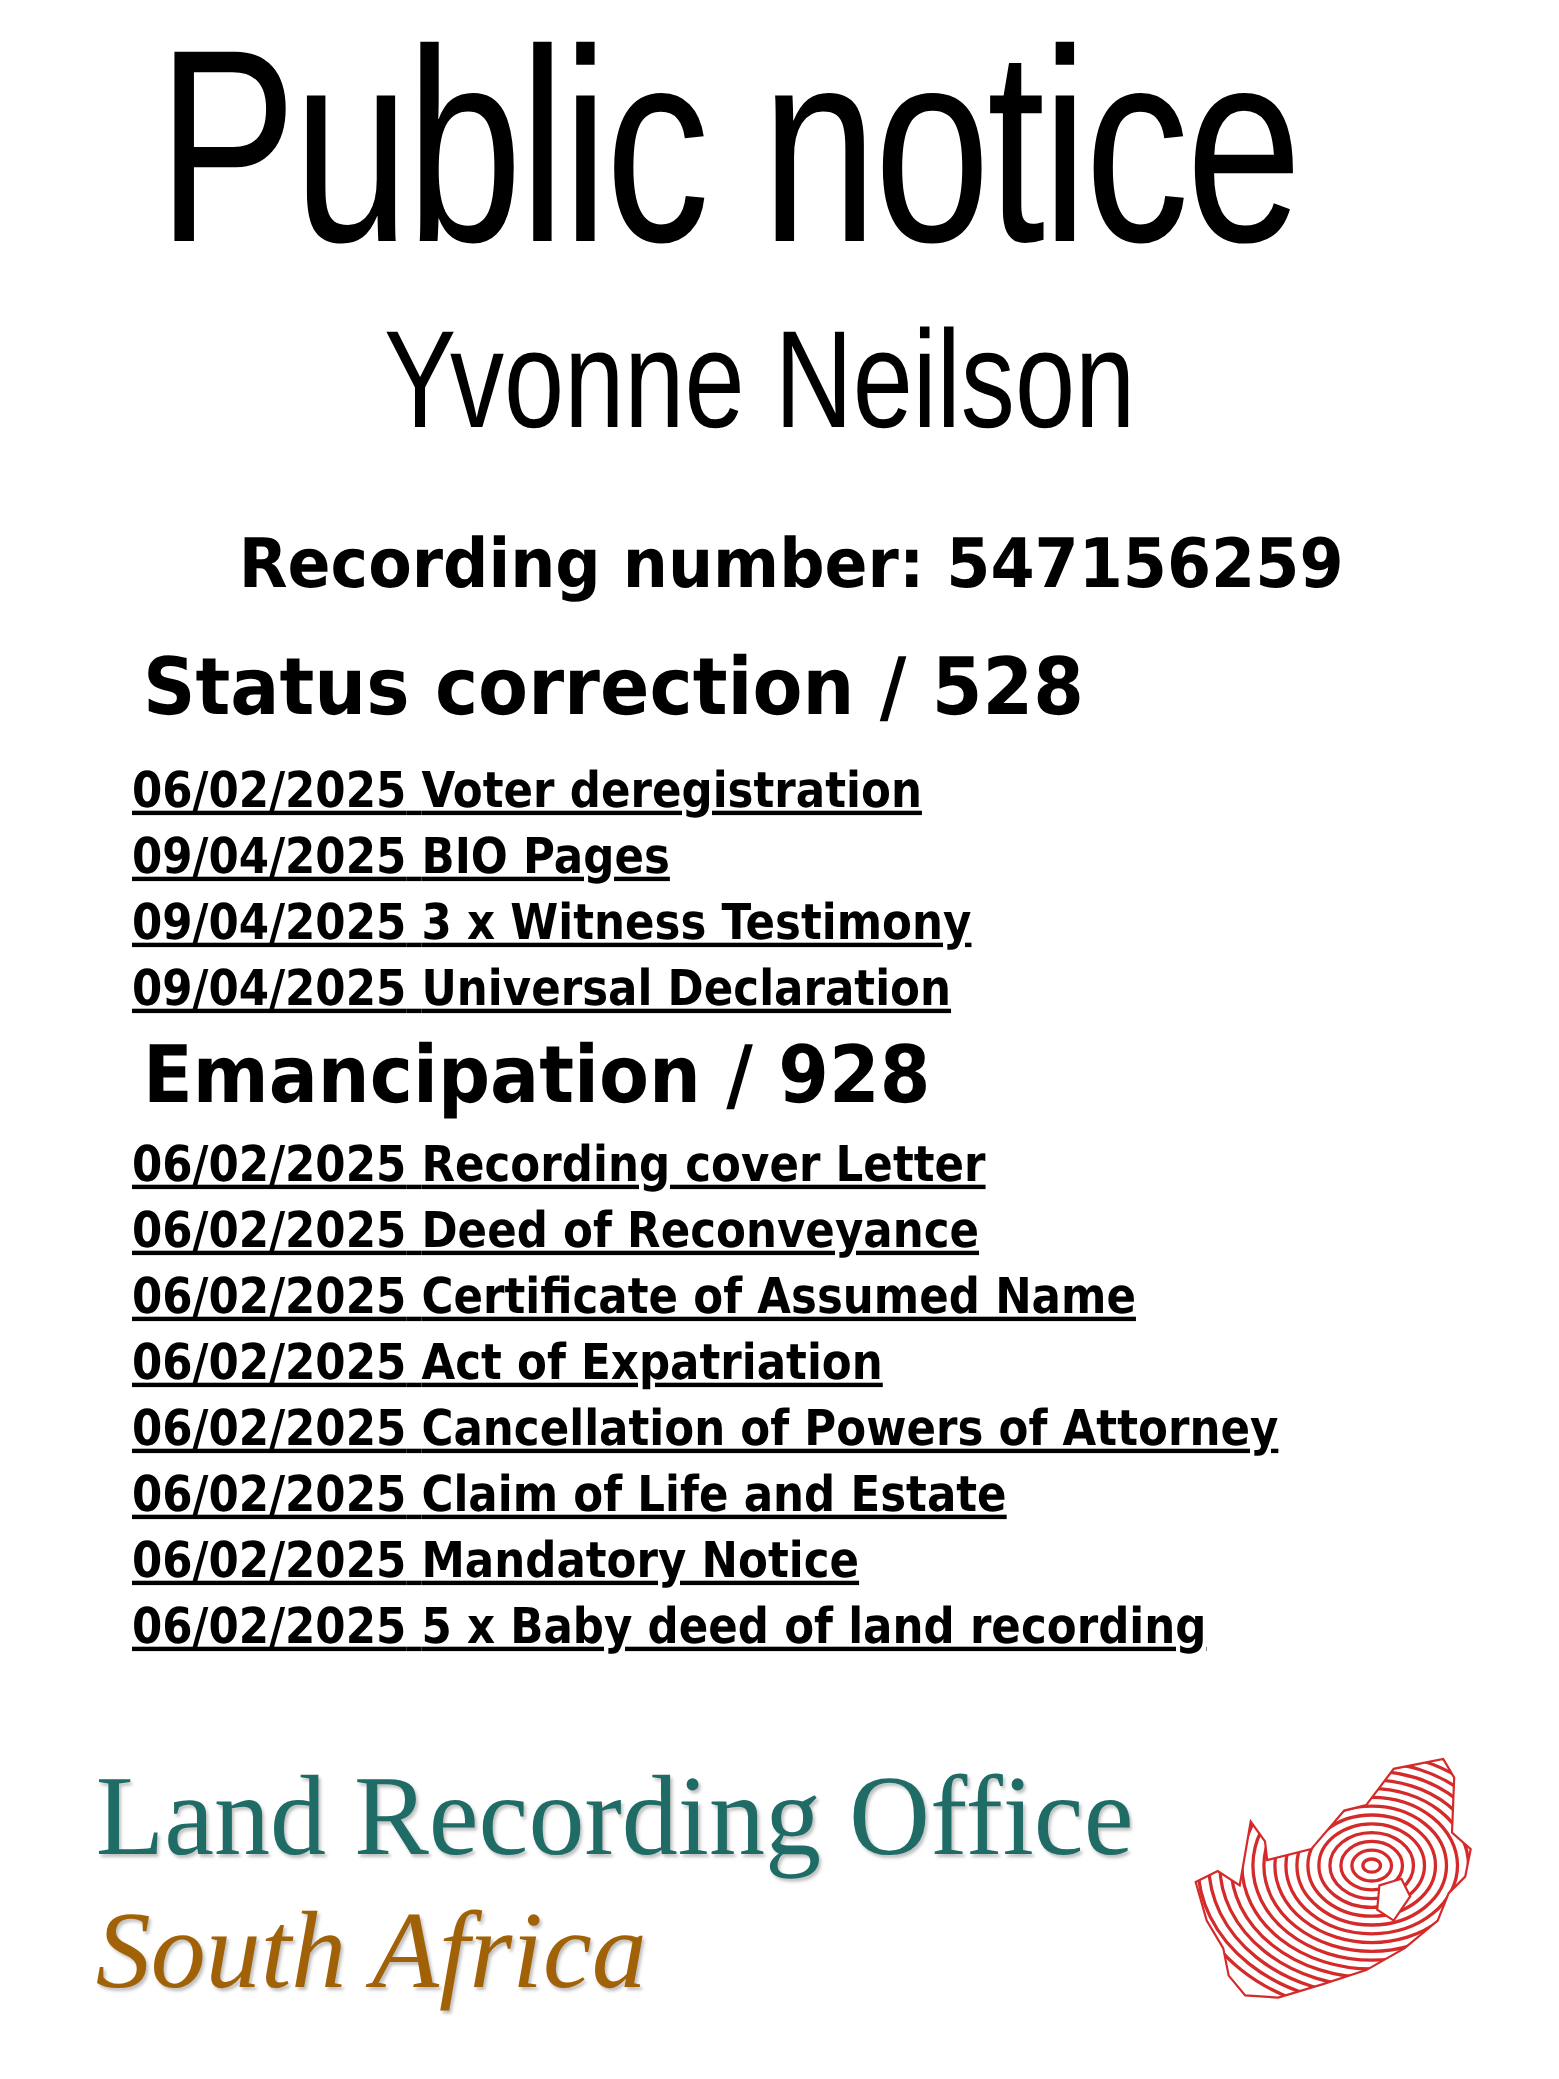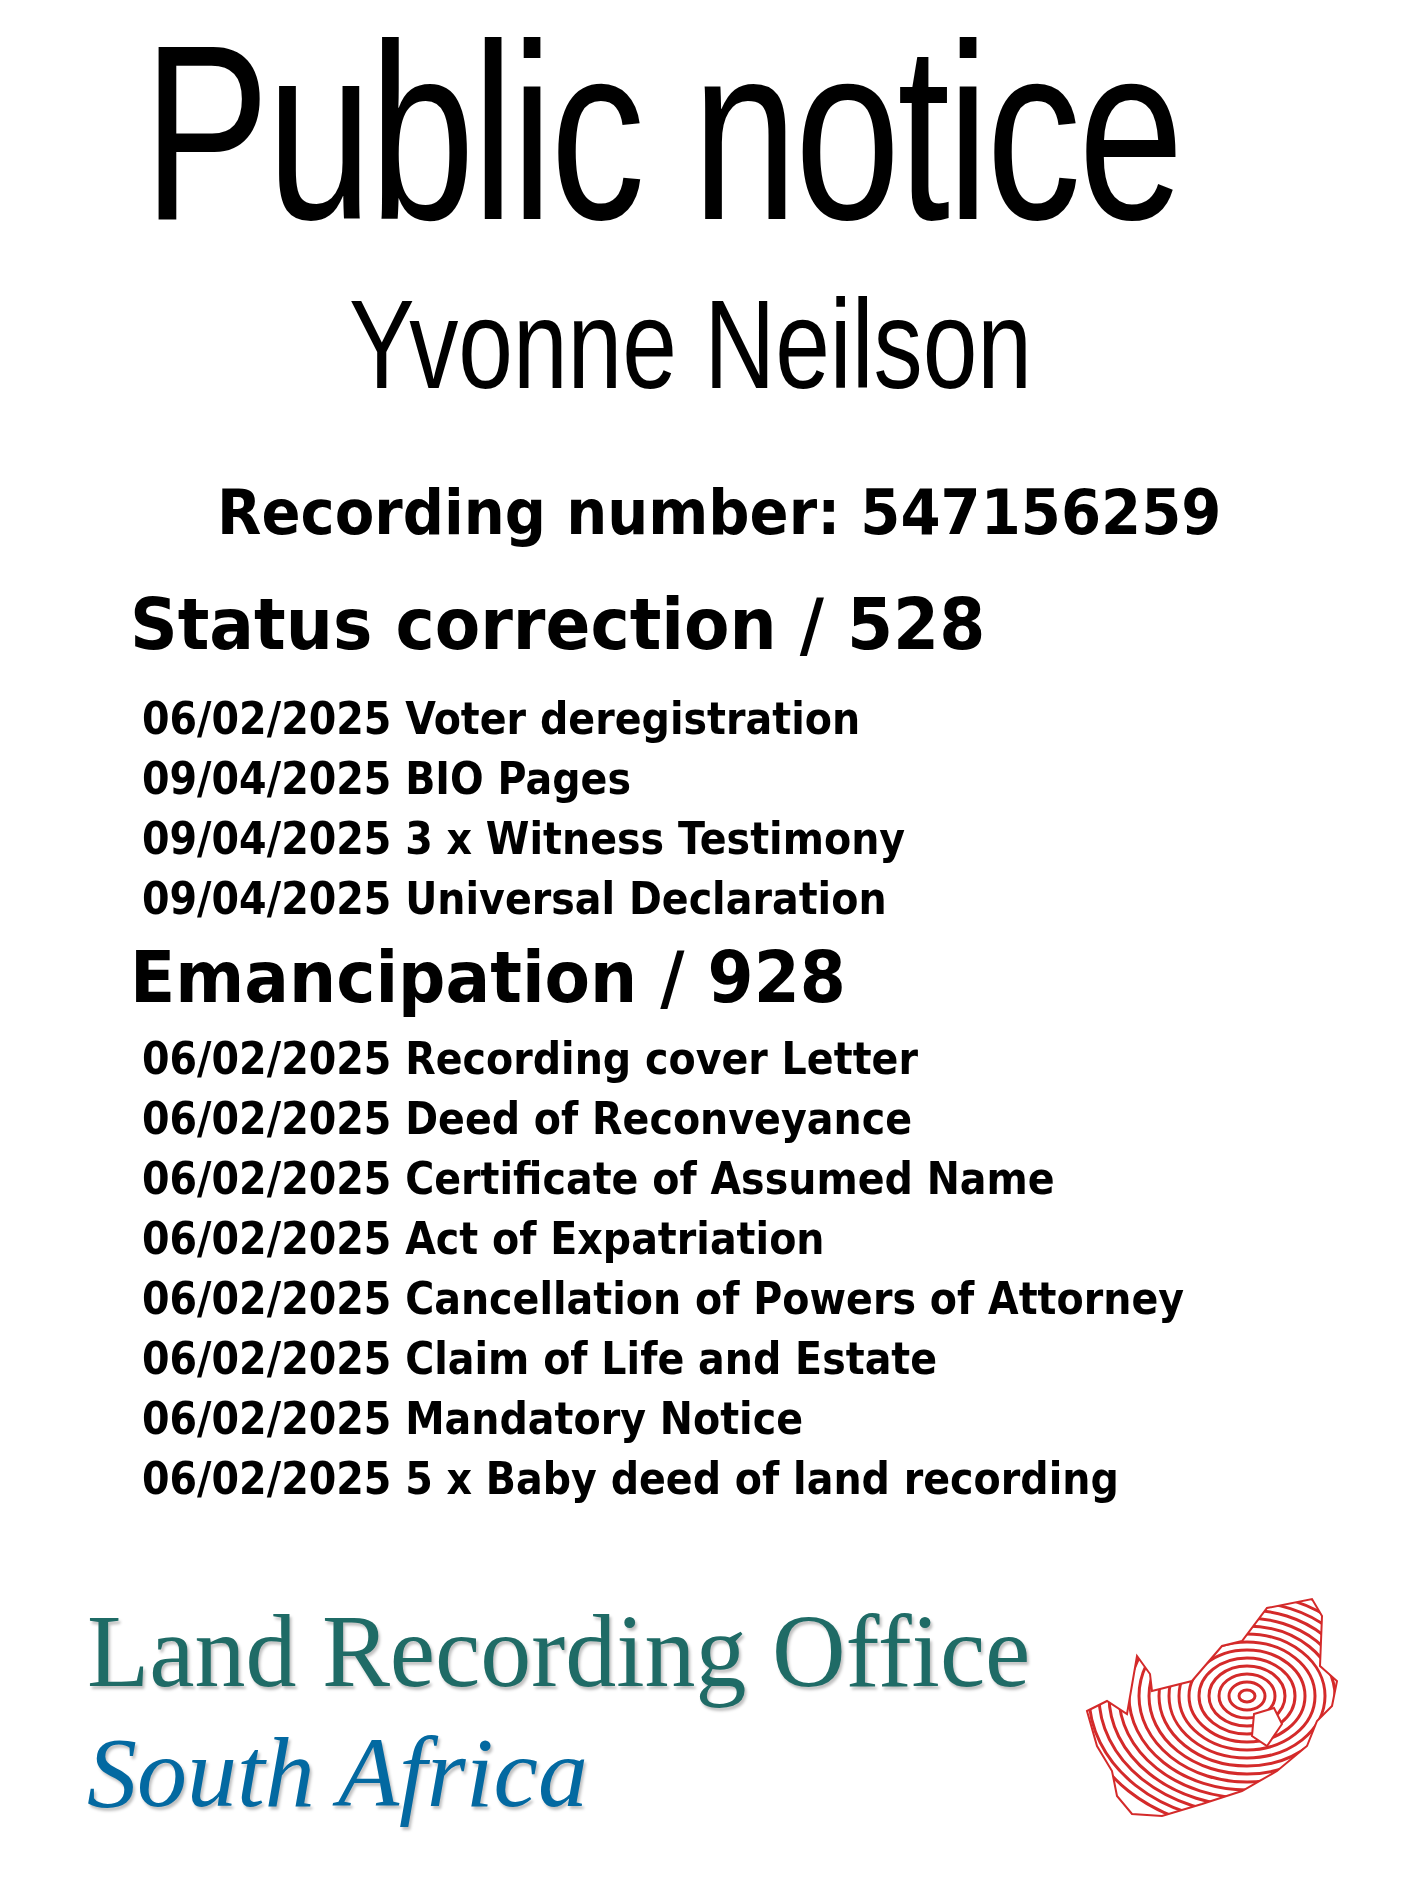--- a/index.html
+++ b/index.html
@@ -22,39 +22,39 @@
     font-family: "DejaVu Sans", sans-serif; font-weight: 700;
     font-size: 62px; line-height: 70px;
     transform-origin: left top; transform: scaleX(0.93);
   }
   .section-heading {
     left: 130px;
     font-family: "DejaVu Sans", sans-serif; font-weight: 700;
     font-size: 72px; line-height: 80px;
     transform-origin: left top; transform: scaleX(0.92);
   }
-  .list { left: 142px; margin: 0; padding: 0; list-style: none; }
+  .list { left: 120px; margin: 0; padding: 0; list-style: none; text-decoration: underline; }
   .list li {
     font-family: "DejaVu Sans", sans-serif; font-weight: 700;
     font-size: 45px; line-height: 60px; height: 60px;
     transform-origin: left top; transform: scaleX(0.88);
     white-space: nowrap;
   }
   .logo-line1 {
     left: 87px; top: 1596px;
     font-family: "Liberation Serif", serif; font-weight: 400;
     font-size: 104px; line-height: 110px;
     color: #1f6b66; text-shadow: 2px 3px 3px rgba(0,0,0,0.25);
     transform-origin: left top; transform: scaleX(0.98);
   }
   .logo-line2 {
     left: 87px; top: 1718px;
     font-family: "Liberation Serif", serif; font-style: italic; font-weight: 400;
     font-size: 100px; line-height: 110px;
-    color: #0369a1; text-shadow: 2px 3px 3px rgba(0,0,0,0.25);
+    color: #a16207; text-shadow: 2px 3px 3px rgba(0,0,0,0.25);
   }
   .map { left: 1082px; top: 1596px; width: 280px; height: 240px; }
 </style>
 </head>
 <body>
 
 <div class="abs title">Public notice</div>
 <div class="abs name">Yvonne Neilson</div>
 <div class="abs recno">Recording number: 547156259</div>
 

